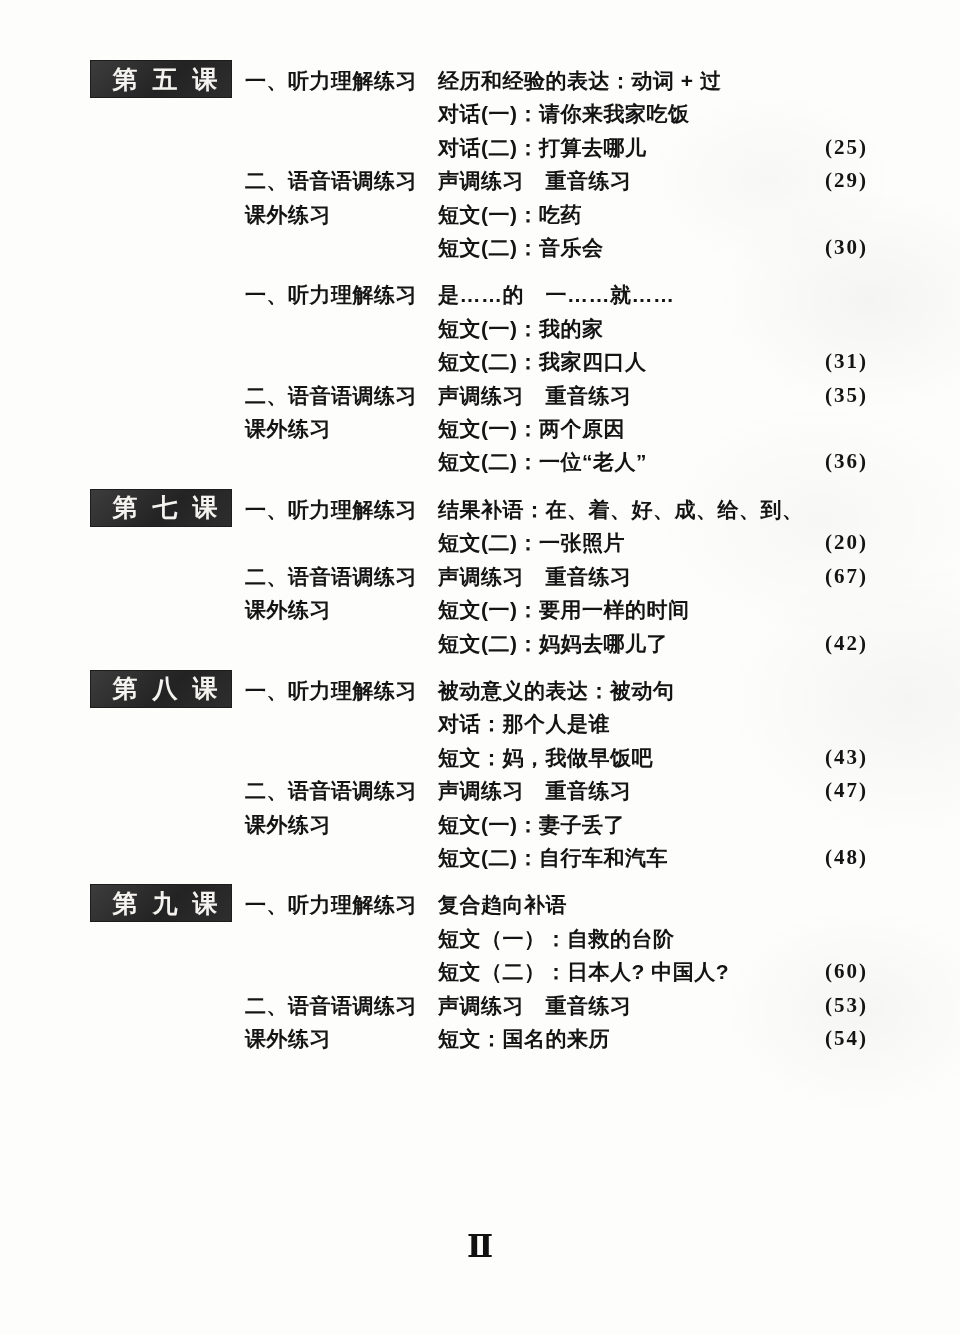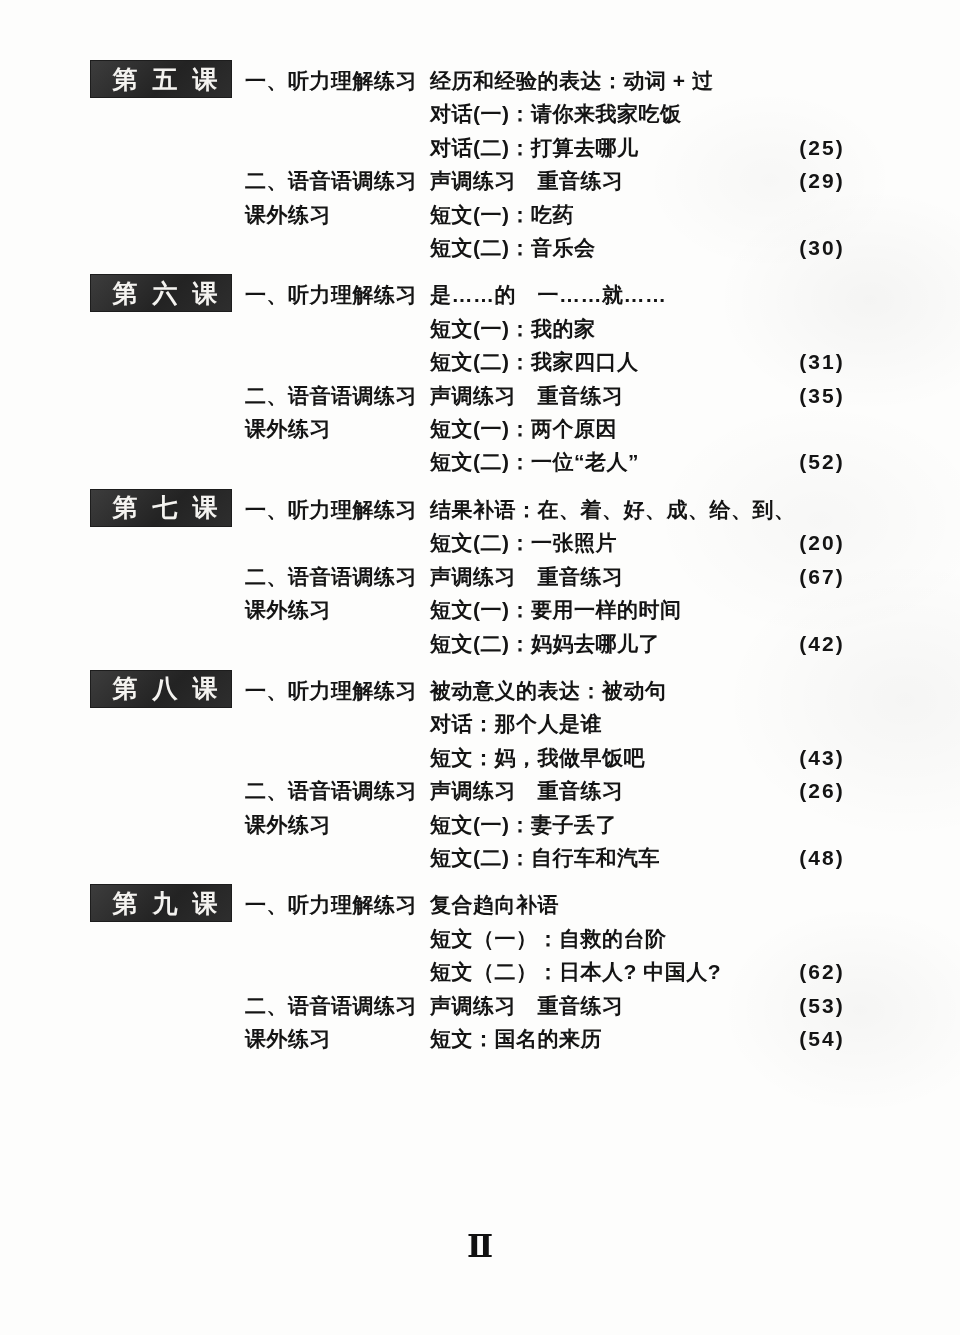--- a/index.html
+++ b/index.html
@@ -40,23 +40,24 @@
   }
   .rows { margin-left: 155px; }
   .row {
     display: grid;
     grid-template-columns: 185px 1fr 92px;
     line-height: 33.4px;
     font-size: 21px;
     font-weight: 700;
     letter-spacing: 0.5px;
     white-space: nowrap;
+    gap: 8px;
   }
   .sec { overflow: visible; }
-  .pg  { text-align: center; letter-spacing: 2px; }
+  .pg  { text-align: right; letter-spacing: 2px; font-family: Liberation Serif, serif; }
   .folio {
     position: absolute; left: 0; right: 0; top: 1228px;
     text-align: center;
     font-family: "Liberation Serif", "DejaVu Serif", serif;
     font-size: 31px; font-weight: 700;
     color: #111;
   }
 </style>
 </head>
 <body>
@@ -98,21 +99,20 @@
           </div>
         <div class="row">
             <span class="sec"></span>
             <span class="cnt">短文(二)：音乐会</span>
             <span class="pg">(30)</span>
           </div>
       </div>
     </section>
 
     <section class="lesson">
-      <div class="badge">第六课</div>
       <div class="rows">
         <div class="row">
             <span class="sec">一、听力理解练习</span>
             <span class="cnt">是……的　一……就……</span>
             <span class="pg"></span>
           </div>
         <div class="row">
             <span class="sec"></span>
             <span class="cnt">短文(一)：我的家</span>
             <span class="pg"></span>
@@ -128,21 +128,21 @@
             <span class="pg">(35)</span>
           </div>
         <div class="row">
             <span class="sec">课外练习</span>
             <span class="cnt">短文(一)：两个原因</span>
             <span class="pg"></span>
           </div>
         <div class="row">
             <span class="sec"></span>
             <span class="cnt">短文(二)：一位“老人”</span>
-            <span class="pg">(52)</span>
+            <span class="pg">(36)</span>
           </div>
       </div>
     </section>
 
     <section class="lesson">
       <div class="badge">第七课</div>
       <div class="rows">
         <div class="row">
             <span class="sec">一、听力理解练习</span>
             <span class="cnt">结果补语：在、着、好、成、给、到、</span>
@@ -193,21 +193,21 @@
             <span class="pg"></span>
           </div>
         <div class="row">
             <span class="sec"></span>
             <span class="cnt">短文：妈，我做早饭吧</span>
             <span class="pg">(43)</span>
           </div>
         <div class="row">
             <span class="sec">二、语音语调练习</span>
             <span class="cnt">声调练习　重音练习</span>
-            <span class="pg">(26)</span>
+            <span class="pg">(47)</span>
           </div>
         <div class="row">
             <span class="sec">课外练习</span>
             <span class="cnt">短文(一)：妻子丢了</span>
             <span class="pg"></span>
           </div>
         <div class="row">
             <span class="sec"></span>
             <span class="cnt">短文(二)：自行车和汽车</span>
             <span class="pg">(48)</span>
@@ -224,21 +224,21 @@
             <span class="pg"></span>
           </div>
         <div class="row">
             <span class="sec"></span>
             <span class="cnt">短文（一）：自救的台阶</span>
             <span class="pg"></span>
           </div>
         <div class="row">
             <span class="sec"></span>
             <span class="cnt">短文（二）：日本人? 中国人?</span>
-            <span class="pg">(62)</span>
+            <span class="pg">(60)</span>
           </div>
         <div class="row">
             <span class="sec">二、语音语调练习</span>
             <span class="cnt">声调练习　重音练习</span>
             <span class="pg">(53)</span>
           </div>
         <div class="row">
             <span class="sec">课外练习</span>
             <span class="cnt">短文：国名的来历</span>
             <span class="pg">(54)</span>

